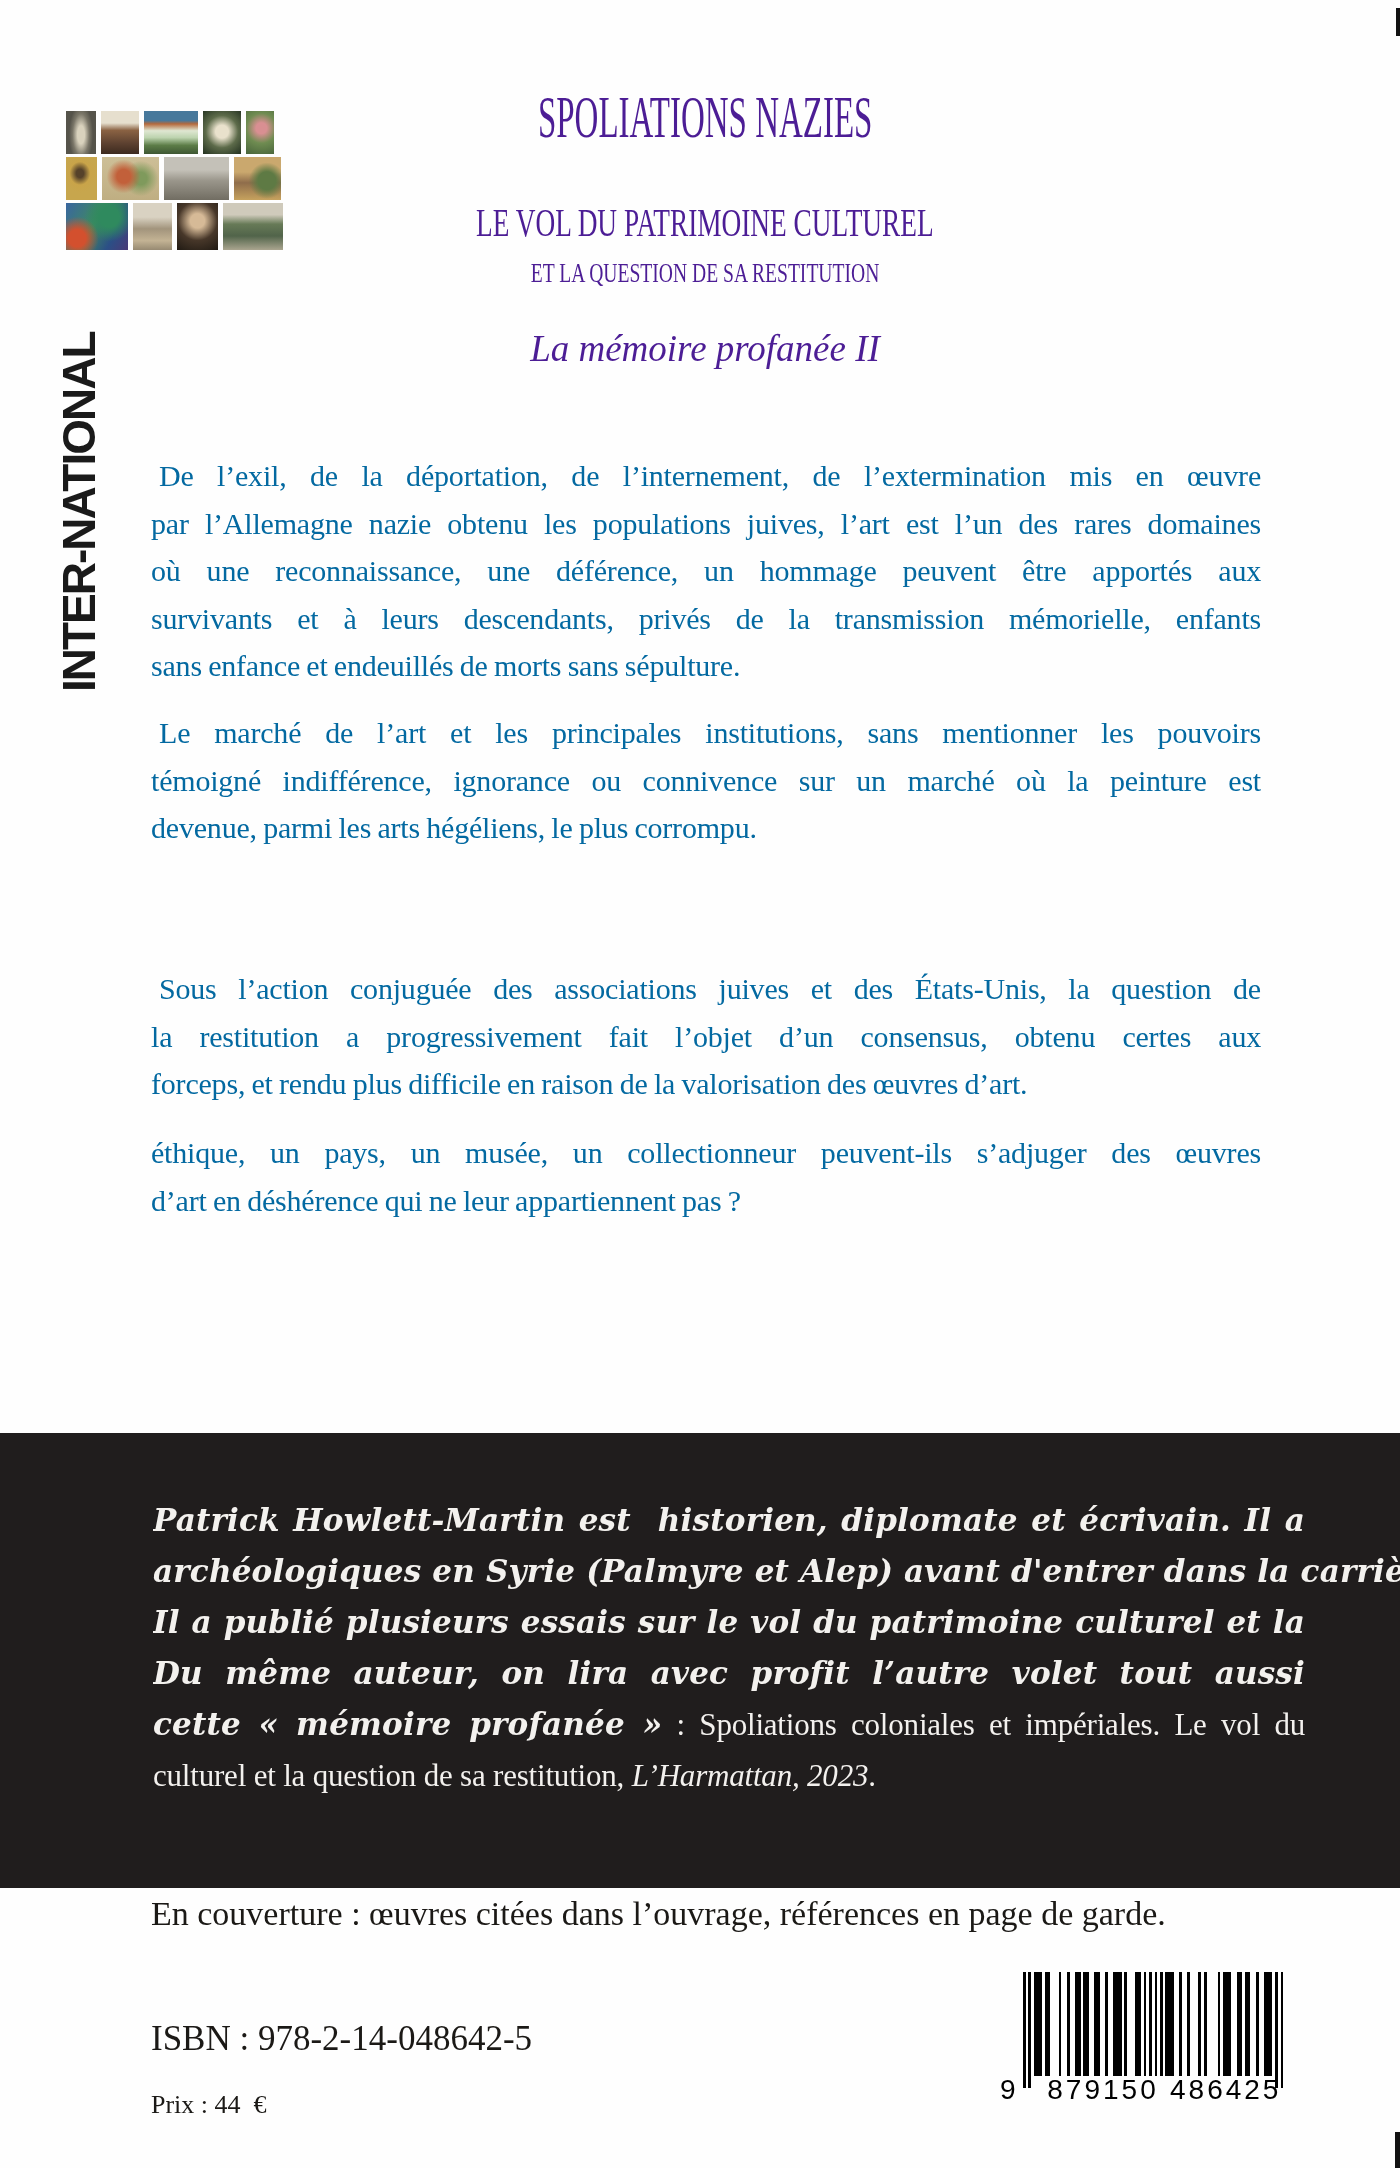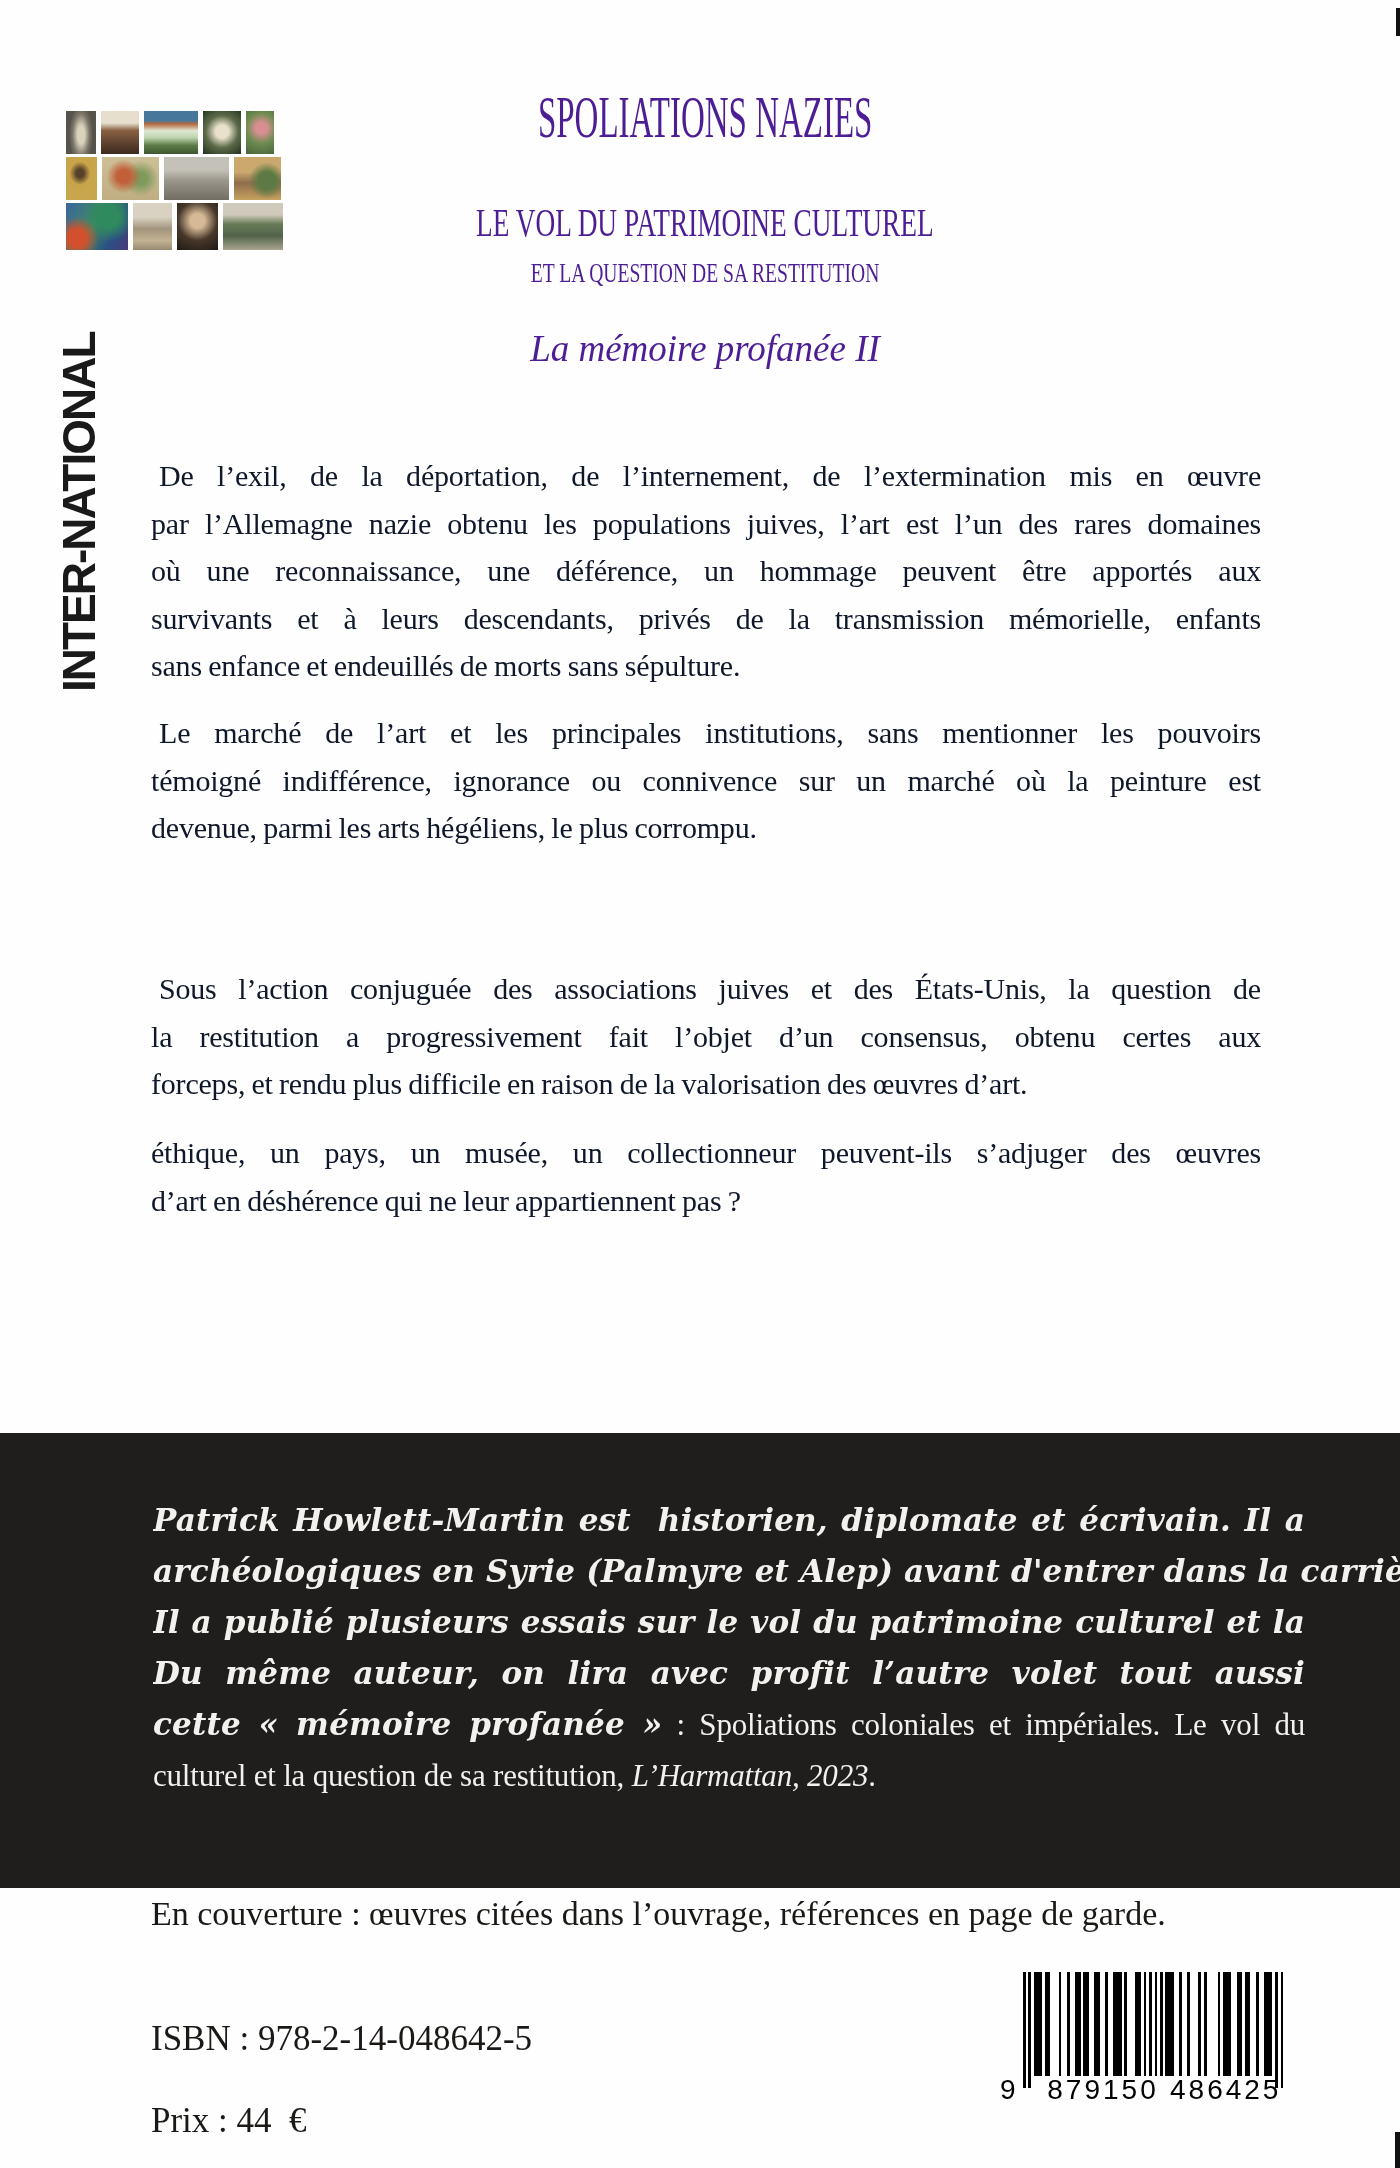--- a/index.html
+++ b/index.html
@@ -39,40 +39,40 @@
   
   .centered{position:absolute;left:150px;width:1110px;text-align:center;color:#4c1d95;}
   #title{top:86px;font-size:60px;line-height:62px;white-space:nowrap;}
   #title>span{display:inline-block;transform:scaleX(.55);}
   #subtitle1{top:200px;font-size:39px;line-height:46px;white-space:nowrap;}
   #subtitle2{top:250px;font-size:28px;line-height:46px;white-space:nowrap;}
   #subtitle1>span,#subtitle2>span{display:inline-block;transform:scaleX(.70);}
   #series{top:326px;font-size:37px;line-height:46px;font-style:italic;}
 
   
-  .para{position:absolute;left:151px;width:1110px;font-size:30px;color:#0f172a;
+  .para{position:absolute;left:151px;width:1110px;font-size:30px;color:#0369a1;
         letter-spacing:-.2px;word-spacing:-1px;}
   .para .line{height:47.5px;line-height:47.5px;white-space:nowrap;}
   .para .line.jl{text-align:justify;text-align-last:justify;white-space:normal;overflow:hidden;}
   #p1{top:452px;} #p2{top:709px;} #p3{top:965px;} #p4{top:1129px;}
   .indent{text-indent:8px;}
 
   
   #band{position:absolute;left:0;top:1433px;width:1400px;height:455px;background:#201d1d;}
   #band-inner{position:absolute;left:153px;top:62px;width:1152px;color:#f3f1ee;}
   .bline{height:51px;line-height:51px;font-size:31px;white-space:nowrap;letter-spacing:-.2px;}
   .bline.jl{text-align:justify;text-align-last:justify;white-space:normal;overflow:hidden;}
   .seg-script{font-family:"DejaVu Serif",serif;font-style:italic;font-weight:600;letter-spacing:.2px;}
   .seg-roman{font-family:"Liberation Serif",serif;font-style:normal;font-weight:400;}
   .seg-italic{font-family:"Liberation Serif",serif;font-style:italic;font-weight:400;}
 
   
   #cover-note{position:absolute;left:151px;top:1892px;font-size:34px;line-height:44px;}
   #isbn{position:absolute;left:151px;top:2016px;font-size:35px;line-height:46px;}
-  #price{position:absolute;left:151px;top:2082px;font-size:35px;line-height:46px;margin-top:16px;}
+  #price{position:absolute;left:151px;top:2082px;font-size:26px;line-height:46px;}
 
   
   #barcode{position:absolute;left:1000px;top:1972px;width:290px;height:132px;}
   #barcode-bars{position:absolute;left:23px;top:0;width:261px;height:116px;}
   #barcode-bars .bar{position:absolute;top:0;background:#000;}
   .bcdigit{position:absolute;font-family:"Liberation Sans","DejaVu Sans",sans-serif;
            font-size:28px;line-height:28px;color:#000;background:#fefefe;}
   #bc-first{left:0;top:104px;}
   #bc-g1{left:46px;top:104px;width:114px;text-align:center;letter-spacing:3px;}
   #bc-g2{left:170px;top:104px;width:92px;text-align:center;letter-spacing:3px;}

